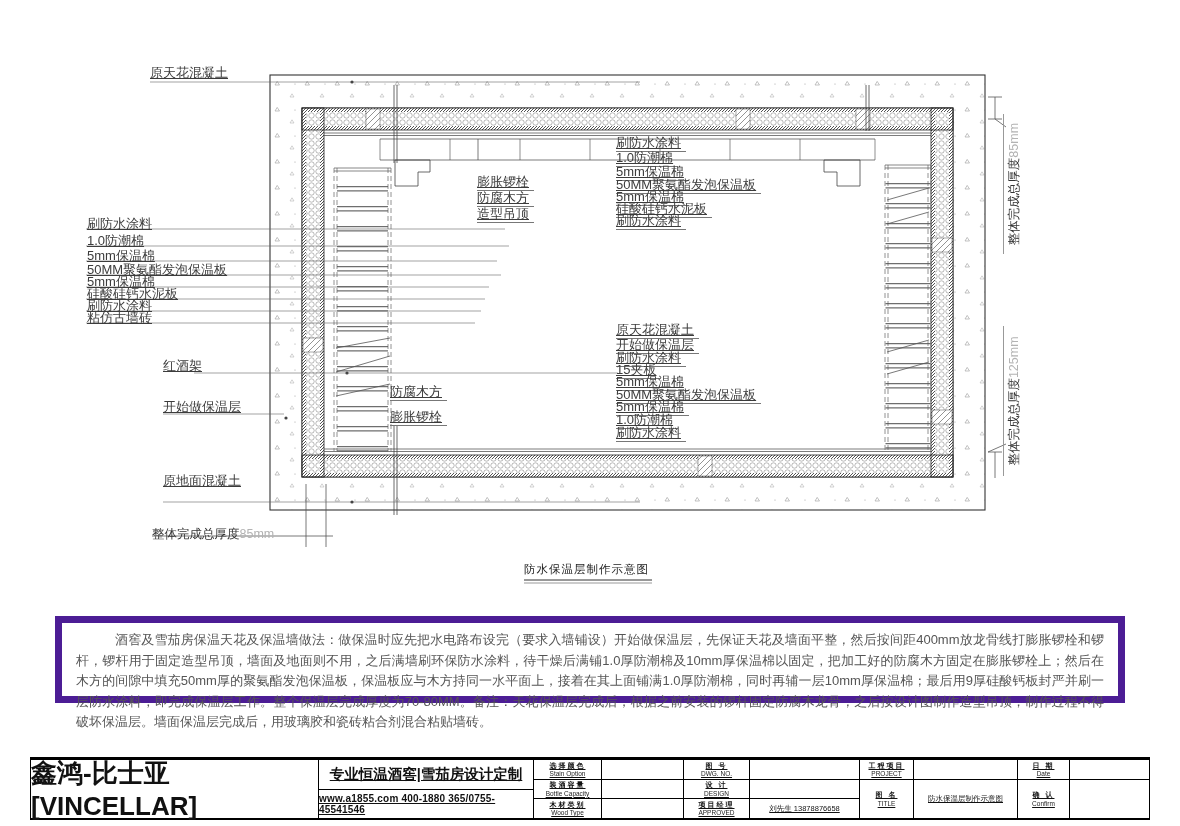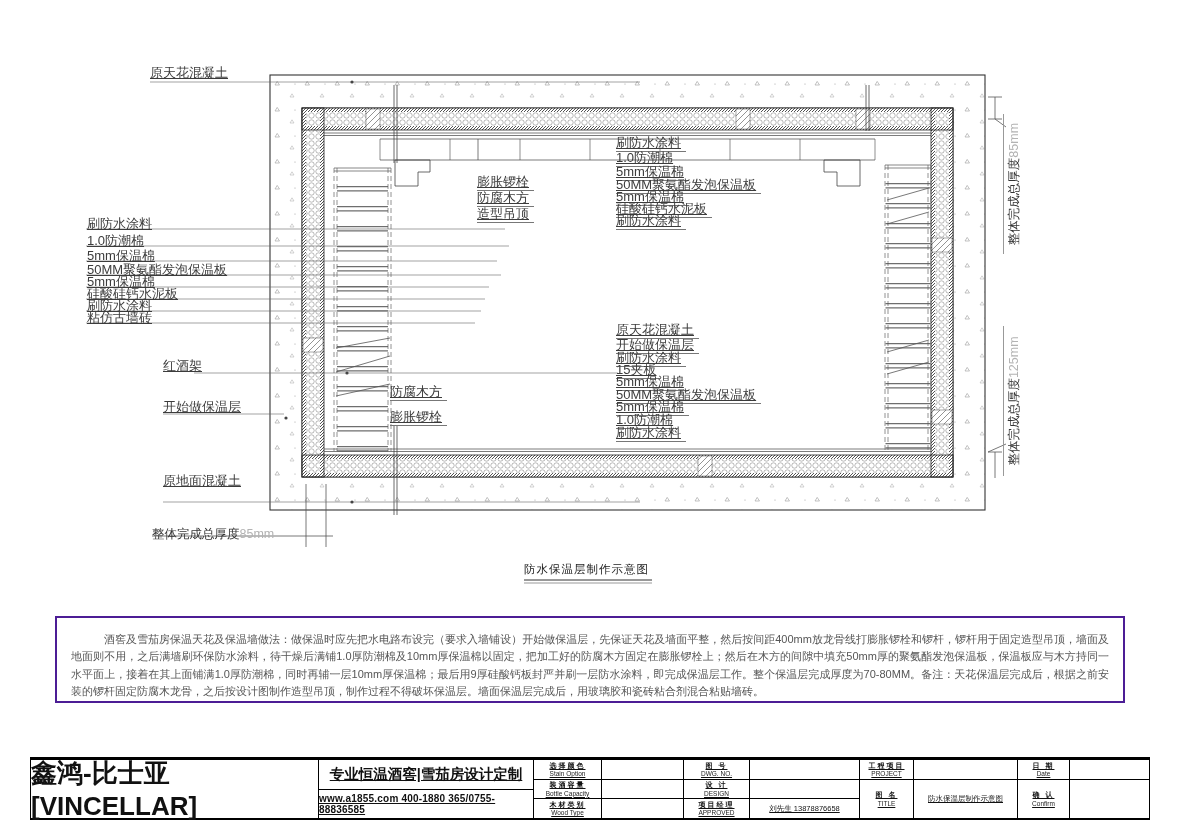--- a/index.html
+++ b/index.html
@@ -6,22 +6,22 @@
   #sheet{position:relative;width:1180px;height:826px;background:#fff;overflow:hidden;
          font-family:"Liberation Sans", sans-serif;color:#333;}
   svg{position:absolute;left:0;top:0;}
   .lbl{position:absolute;font-size:13px;line-height:1;color:#3c3c3c;white-space:nowrap;text-decoration:underline;}
   .ul{border-bottom:1px solid #777;padding:0 5px 2px 0;}
   .hdim{position:absolute;font-size:12.5px;color:#333;white-space:nowrap;}
   .vdim{position:absolute;font-size:12.5px;color:#333;white-space:nowrap;text-align:center;
         transform:rotate(-90deg);border-top:1px solid #999;padding-top:2px;}
   .dimval{color:#b3b3b3;}
   .caption{position:absolute;left:524px;top:562px;font-size:11.5px;letter-spacing:1px;color:#222;}
-  #notes{position:absolute;left:55px;top:616px;width:1070px;height:87px;border:2px solid #4c1d95;
-         box-sizing:border-box;padding:13px 14px 0 14px;font-size:11px;line-height:1.58;color:#555;
+  #notes{position:absolute;left:55px;top:616px;width:1070px;height:87px;border:7px solid #4c1d95;
+         box-sizing:border-box;padding:7px 14px 0 14px;font-size:13px;line-height:1.58;color:#555;
          text-align:justify;}
   #notes p{margin:0 0 4px 0;}
   #notes .p1{text-indent:3em;}
   #notes .p2{text-indent:1.5em;}
   
   #tblock{position:absolute;left:30px;top:757px;width:1120px;height:63px;box-sizing:border-box;
           border-top:3px solid #000;border-bottom:2px solid #000;border-left:1.5px solid #000;
           border-right:1.5px solid #000;display:flex;color:#111;}
   .tcol{box-sizing:border-box;border-right:1px solid #000;display:flex;flex-direction:column;}
   .tcol:last-child{border-right:none;}
@@ -216,21 +216,21 @@
 
   <div id="tblock">
     <div class="tcol brand">
       <div class="brand-text">鑫鸿-比士亚[VINCELLAR]</div>
     </div>
     <div class="tcol c2">
       <div class="trow">
           <div class="tagline">专业恒温酒窖|雪茄房设计定制</div>
         </div>
       <div class="trow">
-          <div class="website">www.a1855.com 400-1880 365/0755-88836585</div>
+          <div class="website">www.a1855.com 400-1880 365/0755-45541546</div>
         </div>
     </div>
     <div class="tcol" style="width:68px">
       <div class="trow">
           <div class="cn">选择颜色</div>
           <div class="en">Stain Option</div>
         </div>
       <div class="trow">
           <div class="cn">装酒容量</div>
           <div class="en">Bottle Capacity</div>

